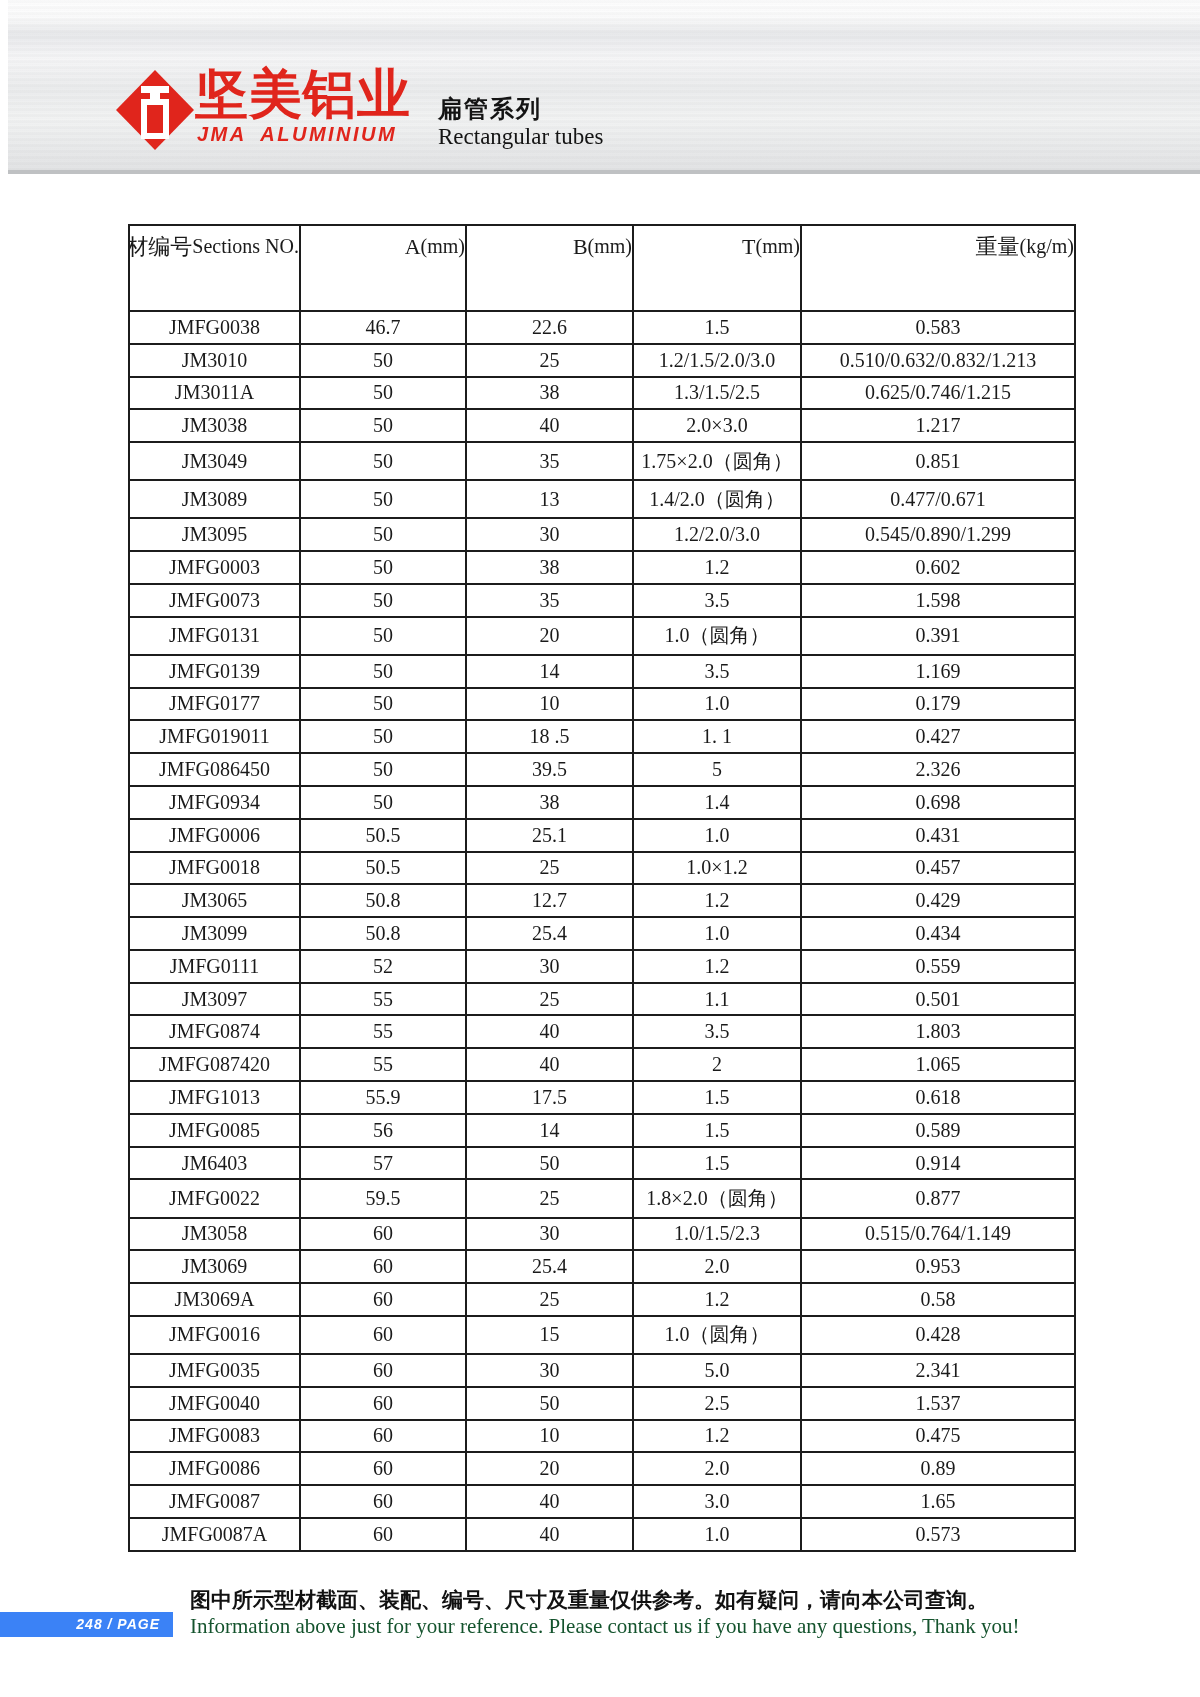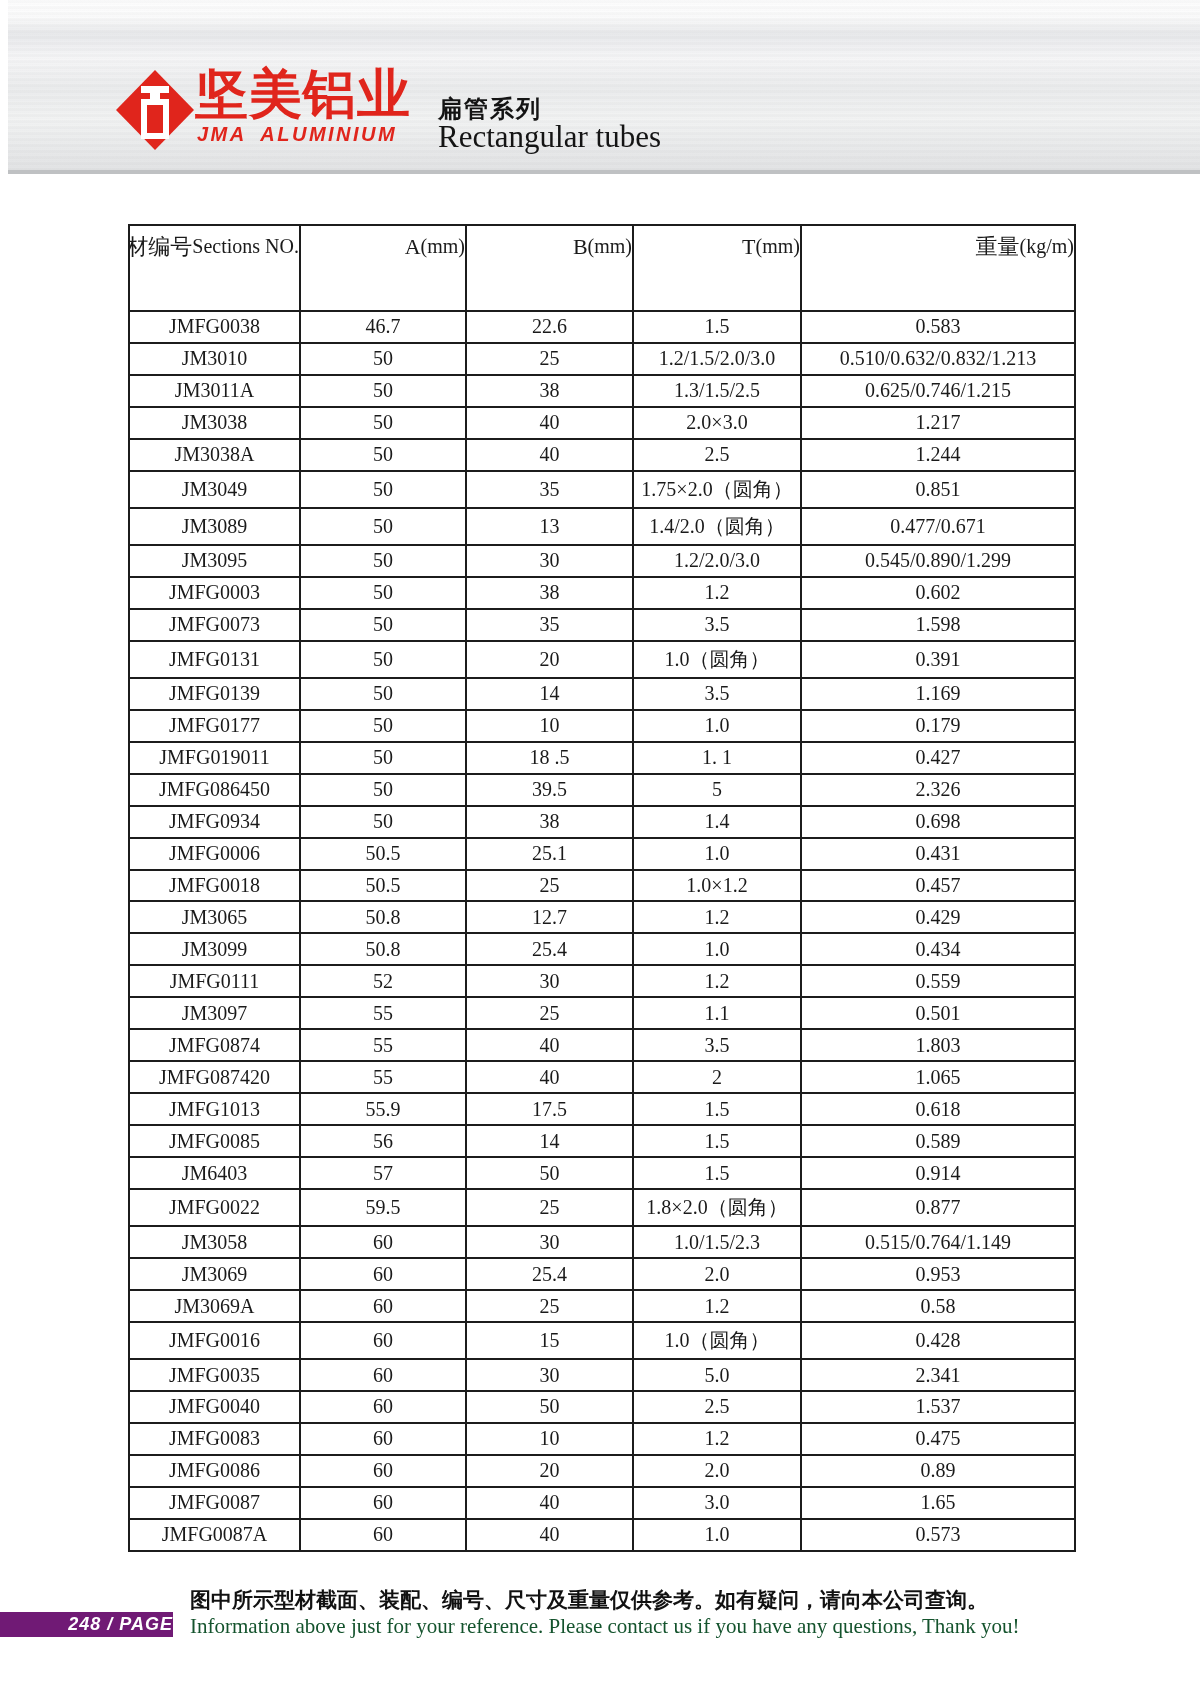--- a/index.html
+++ b/index.html
@@ -46,21 +46,21 @@
   }
   .series-cn {
     position: absolute; left: 430px; top: 94px;
     font-family: "Liberation Sans", sans-serif;
     font-weight: bold; font-size: 24px; line-height: 30px;
     letter-spacing: 2px; color: #141414; white-space: nowrap;
   }
   .series-en {
     position: absolute; left: 430px; top: 125px;
     font-family: "Liberation Serif", serif;
-    font-size: 31px; line-height: 24px; color: #141414; white-space: nowrap;
+    font-size: 23px; line-height: 24px; color: #141414; white-space: nowrap;
   }
 
   
   table.spec {
     position: absolute; left: 128px; top: 224px;
     width: 946px; height: 1328px;
     border-collapse: collapse; table-layout: fixed;
   }
   table.spec th, table.spec td {
     border: 2px solid #1c1c1c;
@@ -73,27 +73,27 @@
     display: flex; justify-content: flex-end;
     height: 64px; padding: 9px 0 11px 0;
   }
   .th-title { font-size: 22px; line-height: 24px; font-weight: normal; }
   .th-unit  { font-size: 20px; line-height: 22px; font-weight: normal; }
 
   
   .page-badge {
     position: absolute; left: 0; top: 1612px;
     width: 173px; height: 25px;
-    background: #701a75;
+    background: #3b82f6;
     color: #ffffff;
     font-family: "Liberation Sans", sans-serif;
     font-weight: bold; font-style: italic;
-    font-size: 18px; line-height: 25px;
+    font-size: 14px; line-height: 25px;
     text-align: right; letter-spacing: 1px;
-    box-sizing: border-box; 
+    box-sizing: border-box; padding-right: 13px;
   }
   .note-cn {
     position: absolute; left: 190px; top: 1588px;
     font-family: "Liberation Sans", sans-serif;
     font-weight: 600; font-size: 21px; line-height: 24px;
     color: #111111; white-space: nowrap;
   }
   .note-en {
     position: absolute; left: 190px; top: 1614px;
     font-family: "Liberation Serif", serif;
@@ -185,27 +185,20 @@
           <td>0.625/0.746/1.215</td>
         </tr>
         <tr>
           <td>JM3038</td>
           <td>50</td>
           <td>40</td>
           <td>2.0×3.0</td>
           <td>1.217</td>
         </tr>
         <tr>
-          <td>JM3038A</td>
-          <td>50</td>
-          <td>40</td>
-          <td>2.5</td>
-          <td>1.244</td>
-        </tr>
-        <tr>
           <td>JM3049</td>
           <td>50</td>
           <td>35</td>
           <td>1.75×2.0（圆角）</td>
           <td>0.851</td>
         </tr>
         <tr>
           <td>JM3089</td>
           <td>50</td>
           <td>13</td>

